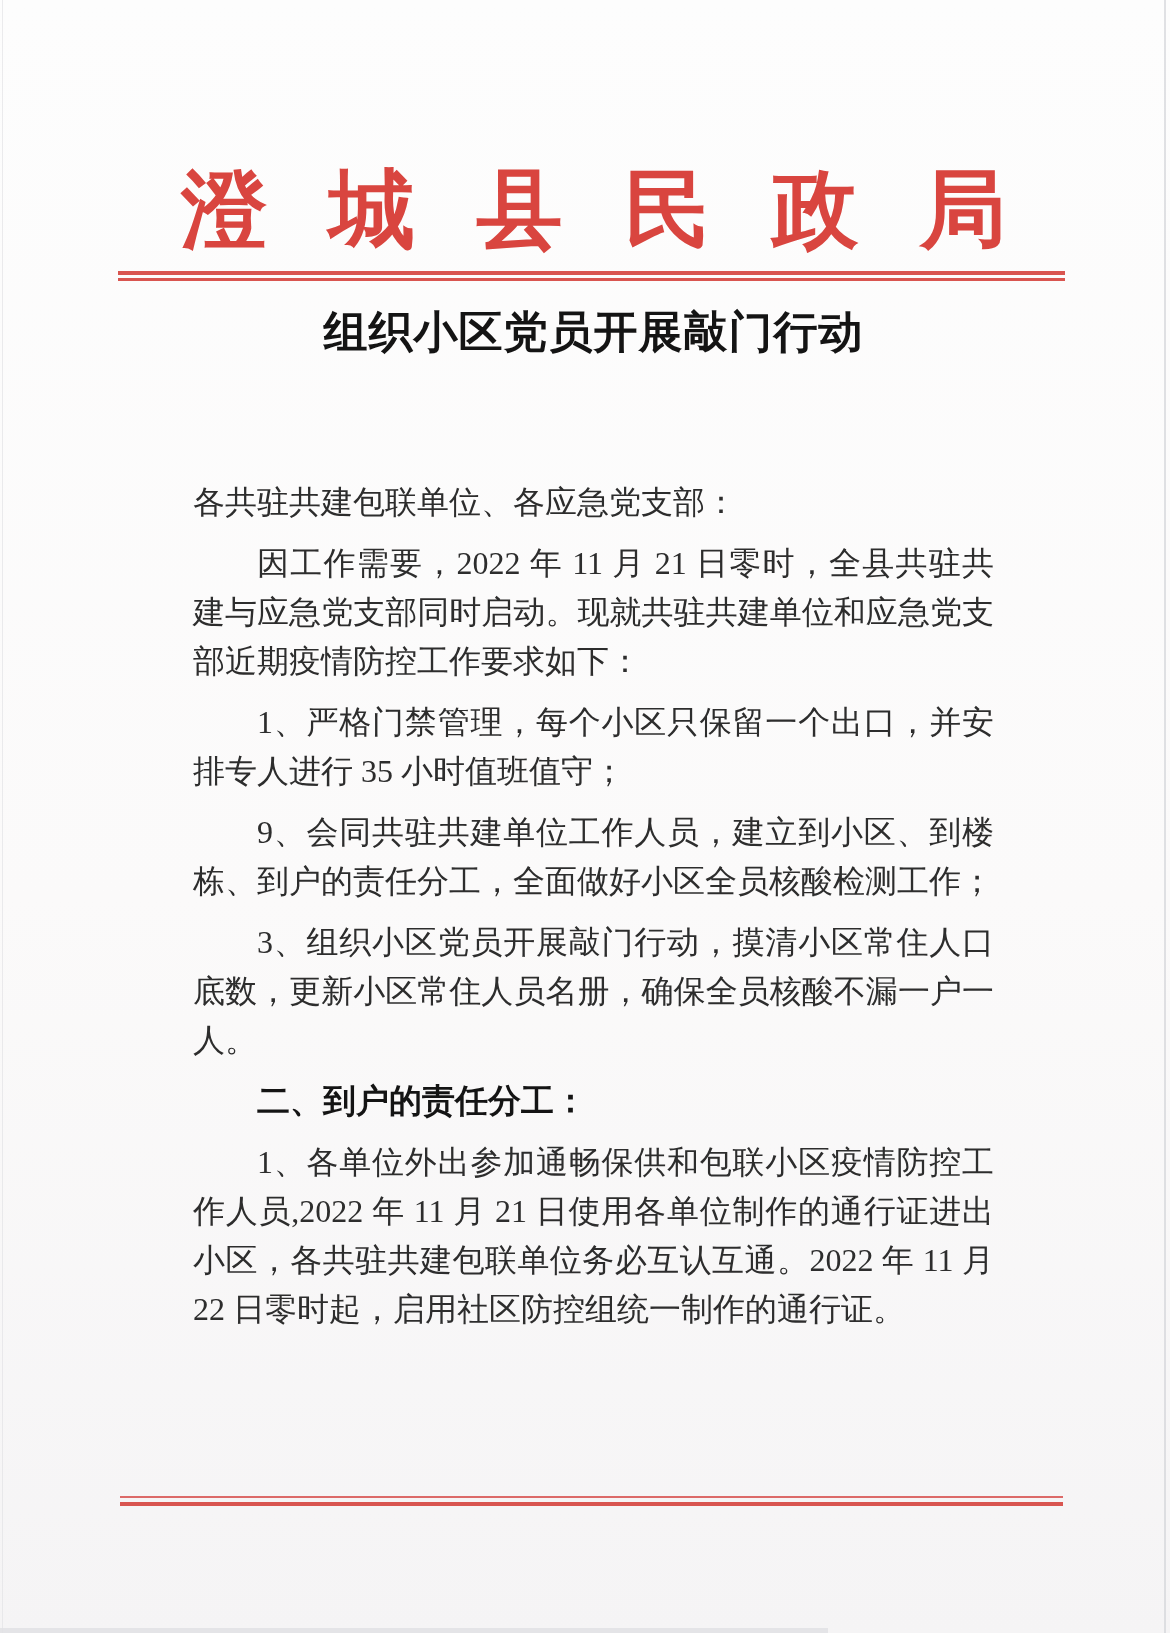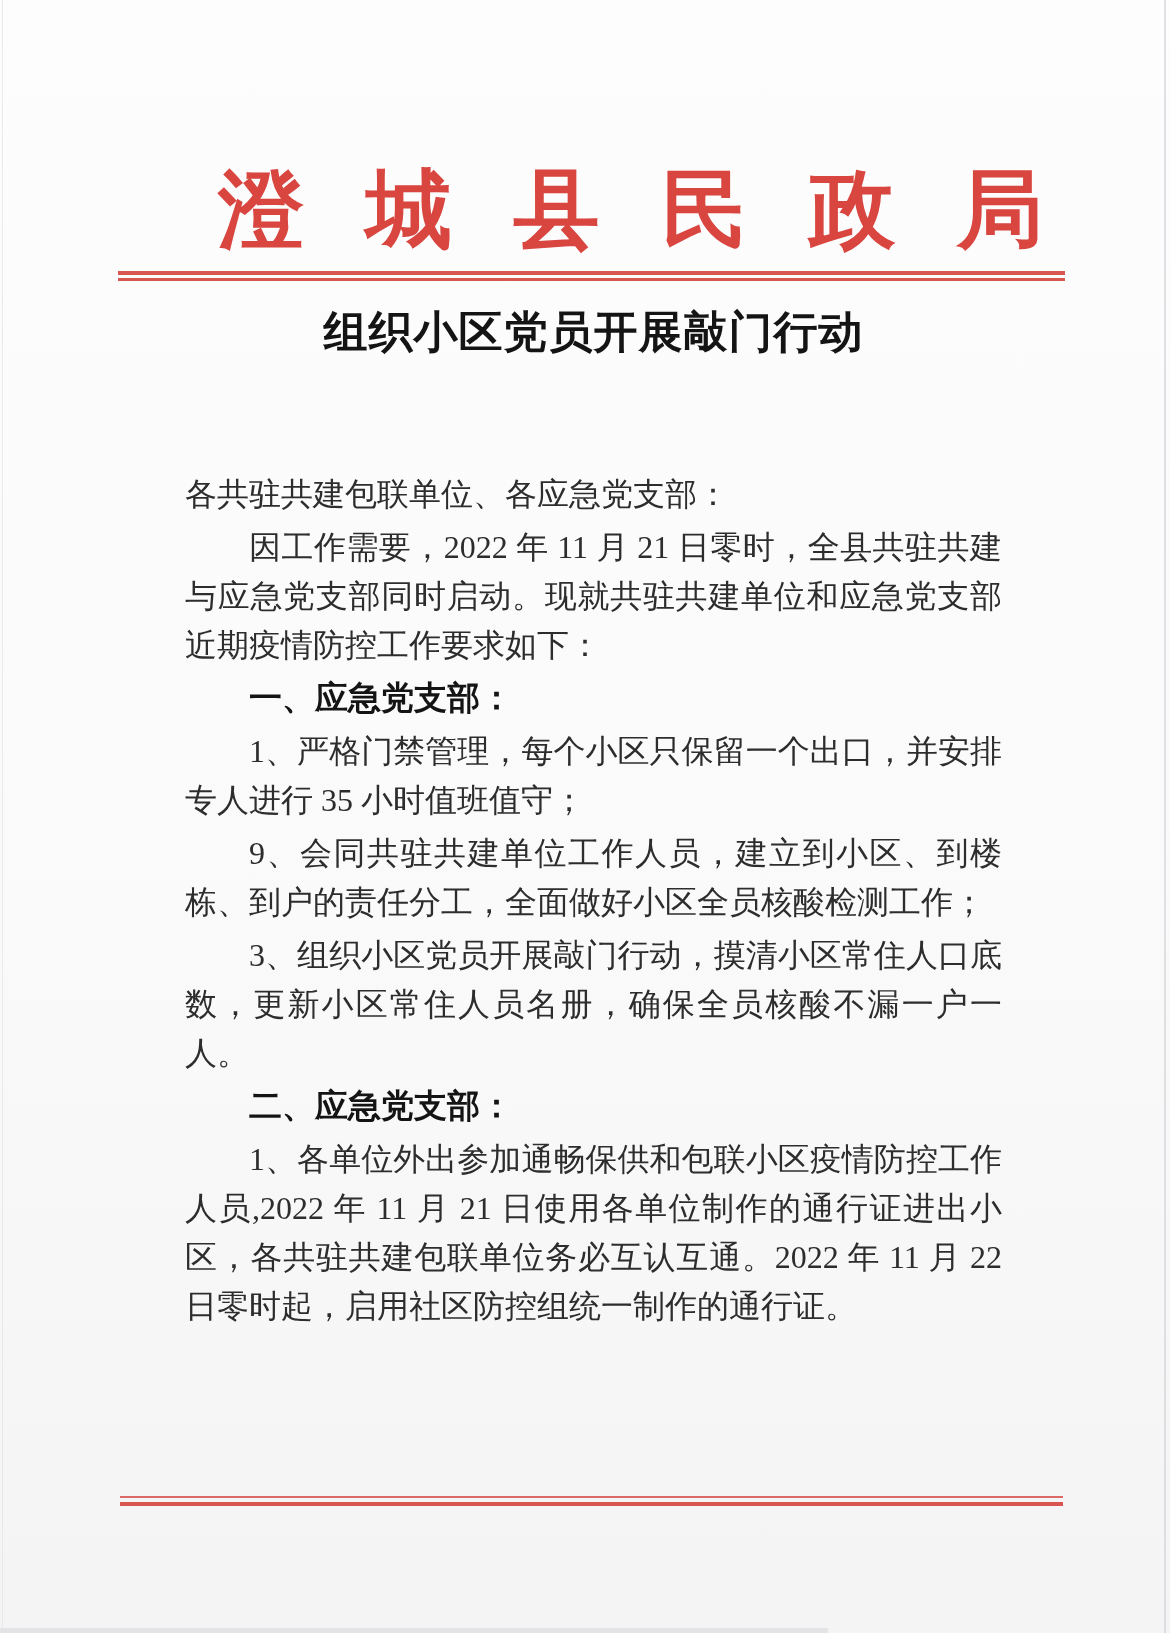--- a/index.html
+++ b/index.html
@@ -15,21 +15,21 @@
   .edge-right { position:absolute; right:4px; top:0; bottom:0; width:2px; background:#d3d4d9; opacity:.7; }
   .edge-bottom{ position:absolute; left:0; bottom:0; width:828px; height:5px; background:#e0e0e4; opacity:.85; }
 
   
   .masthead {
     position:absolute; left:181px; top:160px; width:825px;
     font-family:"Liberation Serif", serif;
     font-weight:700;
     font-size:86px; line-height:100px;
     color:#d9453f;
-    text-align:justify; text-align-last:justify;margin-left:37px;
+    text-align:justify; text-align-last:justify;
   }
 
   
   .rule { position:absolute; }
   .rule-header { left:118px; top:271px; width:947px; }
   .rule-footer { left:120px; top:1496px; width:943px; }
   .rule .bar-a { height:4px; background:#d95550; }
   .rule .bar-gap { height:3px; }
   .rule .bar-b { height:3px; background:#d95550; }
   .rule-footer .bar-a { height:2px; background:#dc6a68; }
@@ -48,21 +48,21 @@
   }
 
   
   .body-text {
     position:absolute; left:181px; top:466px; width:825px;
     font-family:"Liberation Serif", serif;
     font-size:32px; line-height:49px;
     color:#2d2d2d;
     text-align:justify;
   }
-  .body-text p { margin:4px; padding:0;font-family:Liberation Serif, serif; }
+  .body-text p { margin:12px; padding:0;font-family:Liberation Serif, serif; }
   .para-indent { text-indent:2em; }
   .section-heading {
     font-family:"Liberation Sans", sans-serif;
     font-weight:700;
     font-size:33px;
     color:#141414;
     text-indent:1.94em;
   }
 </style>
 </head>
@@ -82,25 +82,24 @@
     <div class="bar-b"></div>
   </div>
 
   <div class="doc-title">
     <div>组织小区党员开展敲门行动</div>
   </div>
 
   <div class="body-text">
     <p>各共驻共建包联单位、各应急党支部：</p>
     <p class="para-indent">因工作需要，2022 年 11 月 21 日零时，全县共驻共建与应急党支部同时启动。现就共驻共建单位和应急党支部近期疫情防控工作要求如下：</p>
-    <p class="section-heading">一、应急党支部：</p>
     <p class="para-indent">1、严格门禁管理，每个小区只保留一个出口，并安排专人进行 35 小时值班值守；</p>
     <p class="para-indent">9、会同共驻共建单位工作人员，建立到小区、到楼栋、到户的责任分工，全面做好小区全员核酸检测工作；</p>
     <p class="para-indent">3、组织小区党员开展敲门行动，摸清小区常住人口底数，更新小区常住人员名册，确保全员核酸不漏一户一人。</p>
-    <p class="section-heading">二、应急党支部：</p>
+    <p class="section-heading">二、到户的责任分工：</p>
     <p class="para-indent">1、各单位外出参加通畅保供和包联小区疫情防控工作人员,2022 年 11 月 21 日使用各单位制作的通行证进出小区，各共驻共建包联单位务必互认互通。2022 年 11 月 22 日零时起，启用社区防控组统一制作的通行证。</p>
   </div>
 
   <div class="rule rule-footer">
     <div class="bar-a"></div>
     <div class="bar-gap"></div>
     <div class="bar-b"></div>
   </div>
 
 </div>

